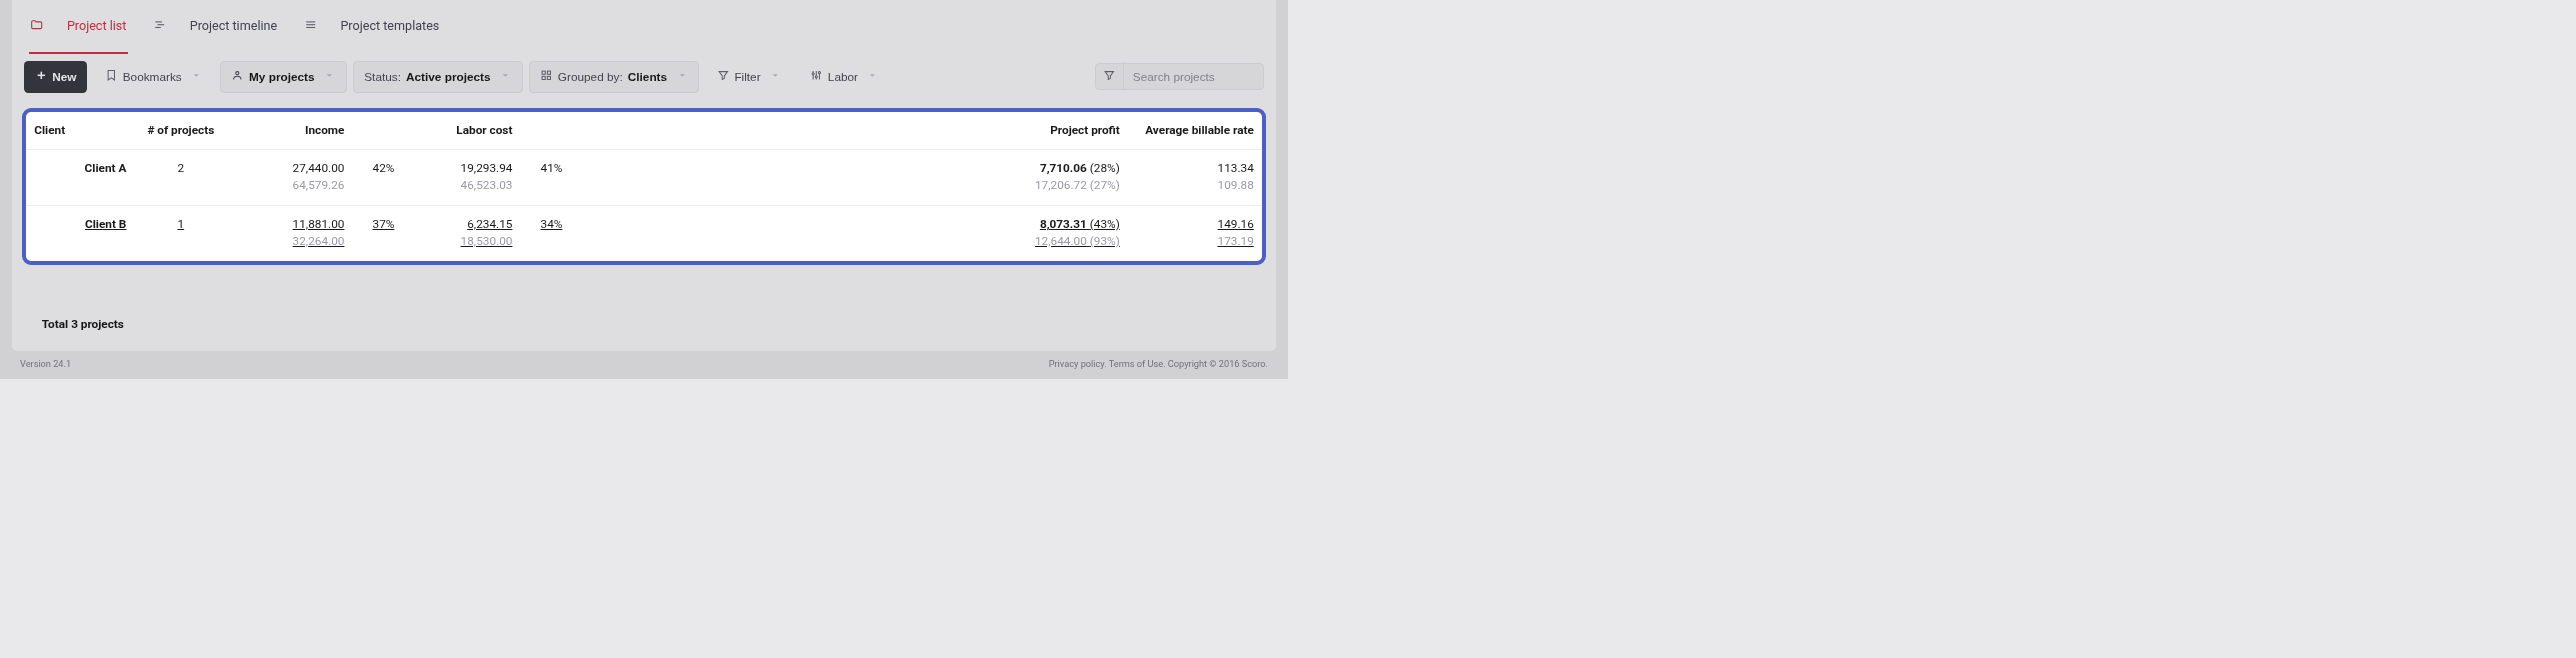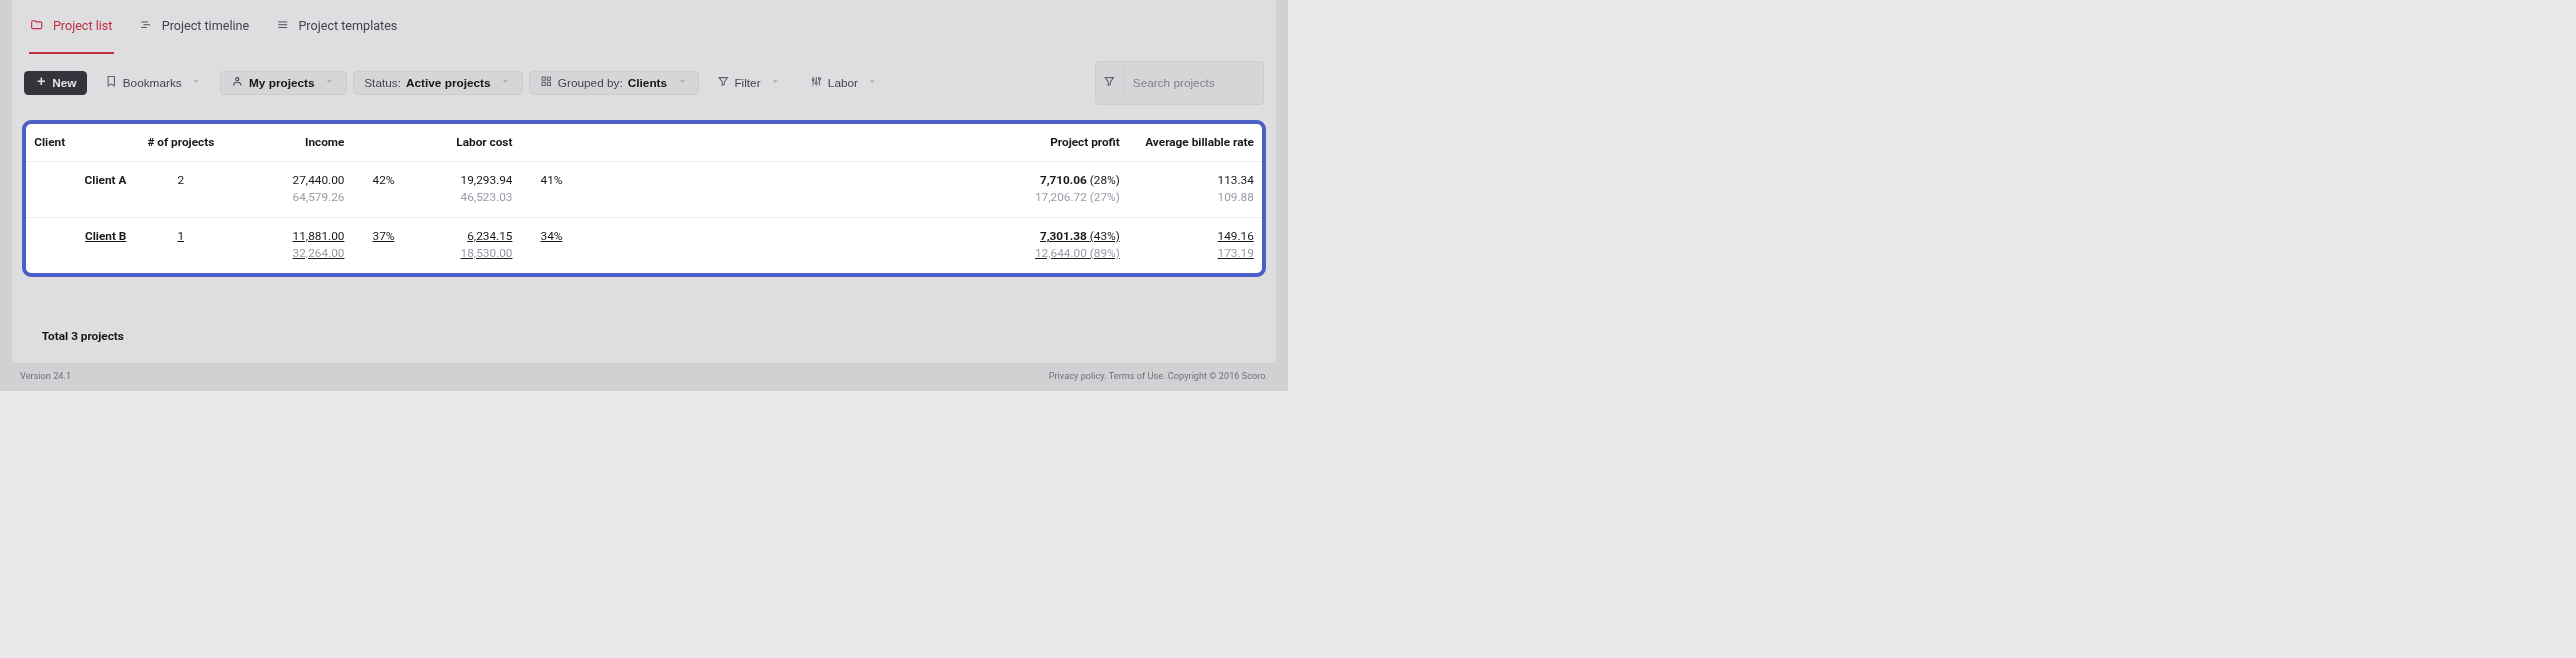--- a/index.html
+++ b/index.html
@@ -29,21 +29,21 @@
     display: flex;
     gap: 23.5px;
     padding: 0 17px;
     height: 54px;
     align-items: center;
     font-size: 12.6px;
   }
   .tab {
     display: inline-flex;
     align-items: center;
-    gap: 9px;
+    gap: 23px;
     color: #4b4b58;
     cursor: pointer;
     height: 100%;
     border-bottom: 2.5px solid transparent;
     padding: 0 1.7px 1.7px 1.7px;
   }
   .tab.active {
     color: #d6334a;
     border-bottom-color: #d6334a;
   }
@@ -53,21 +53,21 @@
   .toolbar {
     display: flex;
     align-items: center;
     gap: 6.7px;
     padding: 6.7px 11.8px 15px 11.8px;
   }
   .btn {
     display: inline-flex;
     align-items: center;
     gap: 5px;
-    height: 24px;
+    height: 32px;
     padding: 0 10px;
     border-radius: 4.2px;
     border: 0.8px solid transparent;
     font-size: 11.8px;
     cursor: pointer;
     background: transparent;
     color: #4b4b58;
     text-align: right;
   }
   .btn.primary {
@@ -81,21 +81,21 @@
   }
   .btn .chev { margin-left:3.4px; opacity:.6; }
   .btn .lbl-strong { color:#1a1a1a; font-weight:700; }
   .btn svg { width:12.6px; height:12.6px; flex-shrink:0; }
   .toolbar-spacer { flex:1; }
   .search-wrap {
     display:flex; align-items:center;
     background:#efeff2;
     border:0.8px solid #e2e2e8;
     border-radius:4.2px;
-    height:44px;
+    height:27px;
     padding:0 5px 0 0;
   }
   .search-filter-btn {
     width:28.6px; height:28.6px;
     display:flex; align-items:center; justify-content:center;
     border-right:0.8px solid #e2e2e8;
     cursor:pointer;
   }
   .search-input {
     border:none; background:transparent;
@@ -377,22 +377,22 @@
               <div class="sec">32,264.00</div>
             </td>
             <td class="pct">37%</td>
             <td>
               <div>6,234.15</div>
               <div class="sec">18,530.00</div>
             </td>
             <td class="pct">34%</td>
             <td></td>
             <td>
-              <div><b>7,301.38</b> <span>(43%)</span></div>
-              <div class="sec"><span>12,644.00</span> <span>(89%)</span></div>
+              <div><b>8,073.31</b> <span>(43%)</span></div>
+              <div class="sec"><span>12,644.00</span> <span>(93%)</span></div>
             </td>
             <td>
               <div>149.16</div>
               <div class="sec">173.19</div>
             </td>
           </tr>
         </tbody>
       </table>
     </div>
     <div class="totals">Total 3 projects</div>

